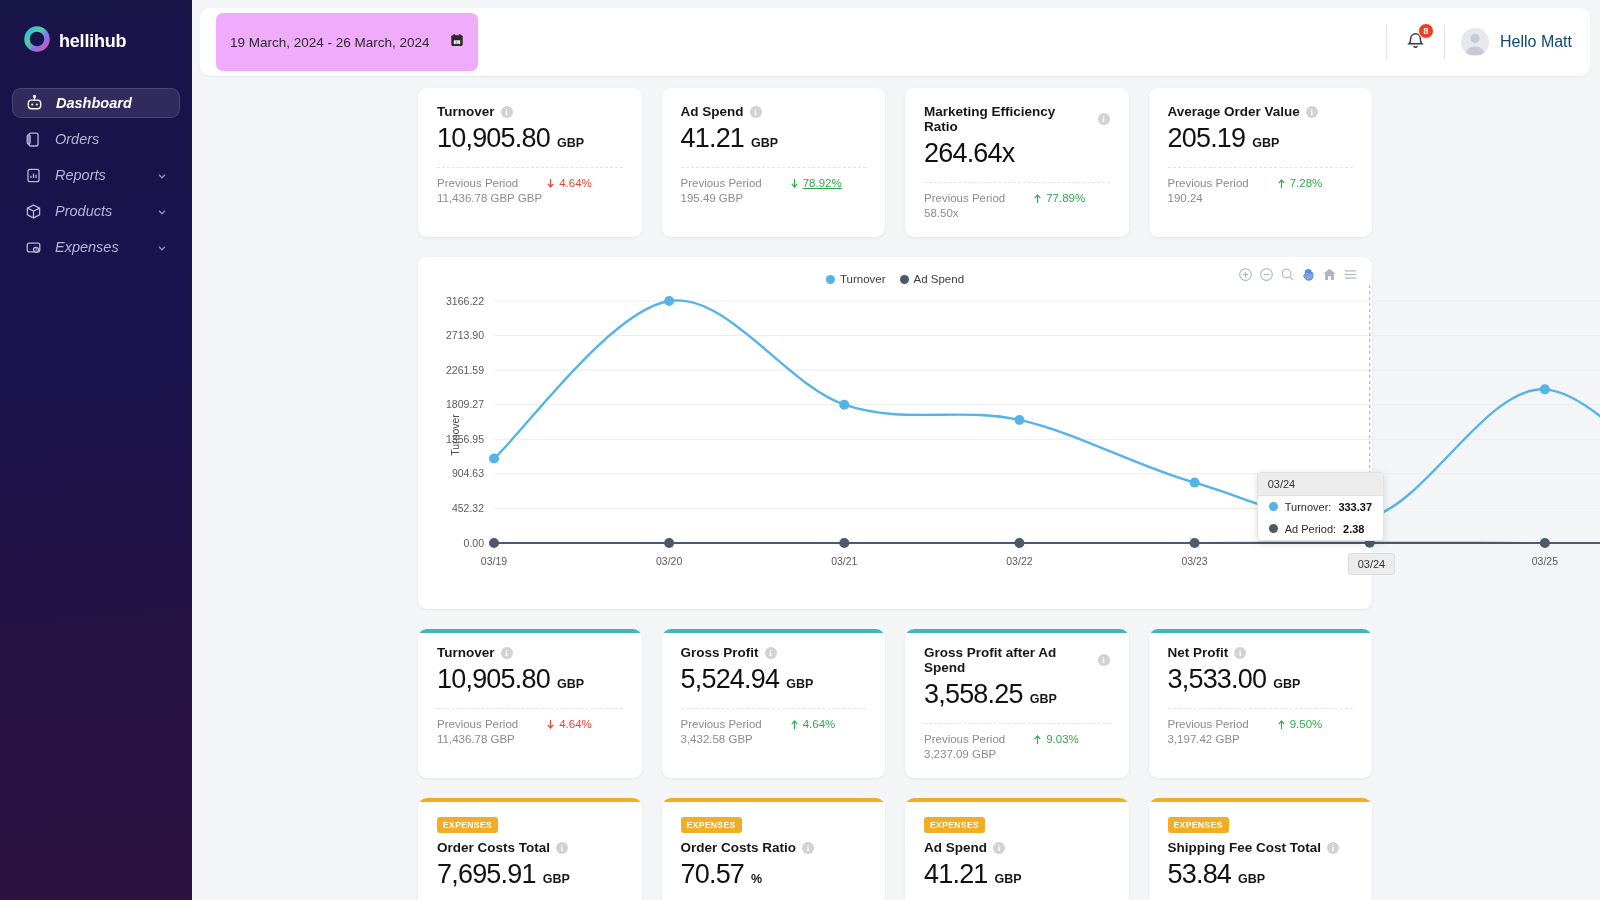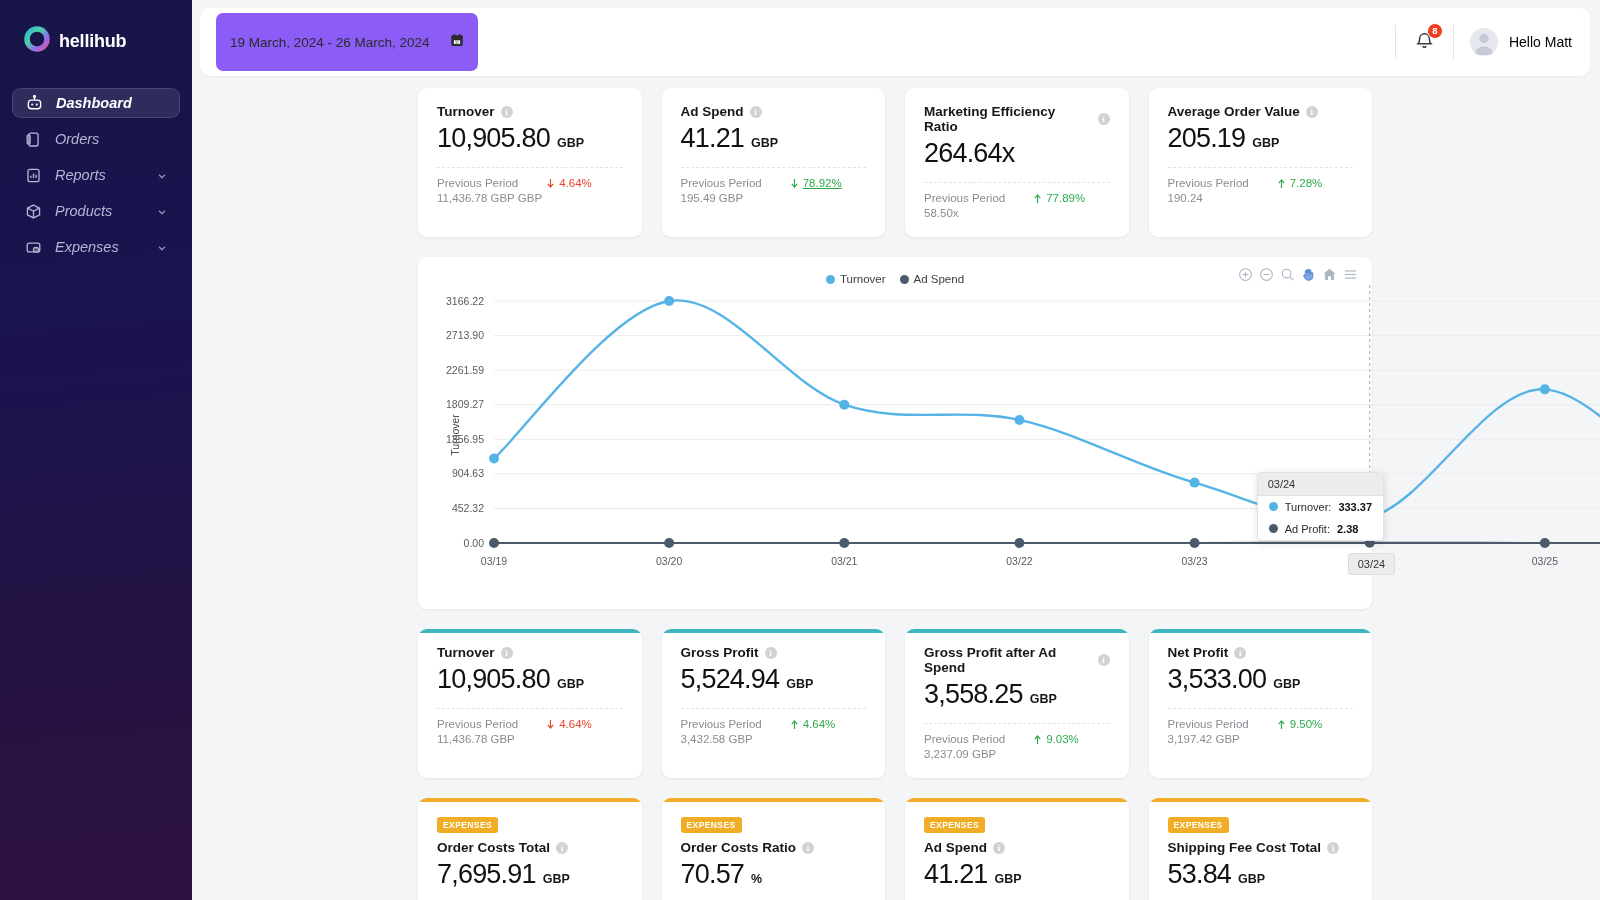--- a/index.html
+++ b/index.html
@@ -39,40 +39,40 @@
 
   
   .main { flex: 1; height: 900px; overflow: hidden; background: #f4f5f7; }
   .topbar {
     margin: 8px 10px 0 8px; height: 68px; background: #fff;
     border-radius: 10px; display: flex; align-items: center;
     padding: 0 18px 0 16px; box-shadow: 0 1px 2px rgba(16,24,40,.05);
   }
   .daterange {
     display: flex; align-items: center; gap: 20px;
-    background: #8b5cf6; border-radius: 7px;
+    background: #f0abfc; border-radius: 7px;
     padding: 20px 14px; cursor: pointer;
   }
   .daterange-text { font-size: 13.5px; color: #2b2b2b; }
   .topbar-right { margin-left: auto; display: flex; align-items: center; }
   .divider-v { width: 1px; height: 34px; background: #e3e3e6; margin: 0 16px; }
   .bell-wrap { position: relative; cursor: pointer; padding: 2px; }
   .bell-badge {
     position: absolute; top: -5px; right: -6px;
     min-width: 16px; height: 16px; border-radius: 8px;
     background: #ef3e23; color: #fff; font-size: 9.5px; font-weight: bold;
     display: flex; align-items: center; justify-content: center;
     padding: 0 4px; border: 1.5px solid #fff;
   }
   .avatar {
     width: 28px; height: 28px; border-radius: 50%;
     background: #e6e8ee; display: flex; align-items: center; justify-content: center;
     margin-right: 11px; overflow: hidden;
   }
-  .greeting { font-size: 14px; color: #000000; }
+  .greeting { font-size: 16px; color: #0c4a6e; }
 
   
   .content { padding: 12px 10px 0 8px; }
   .card-row {
     display: grid; grid-template-columns: repeat(4, 1fr);
     gap: 20px; padding: 0 218px 0 218px; margin-bottom: 20px;
   }
   .card {
     background: #fff; border-radius: 9px; padding: 16px 19px 18px 19px;
     box-shadow: 0 1px 3px rgba(16,24,40,.07);
@@ -491,21 +491,21 @@
 
           <div class="tooltip" id="chart-tooltip" style="left: 824.714px; top: 186.52px;">
             <div class="tooltip-head">03/24</div>
             <div class="tooltip-row">
               <span class="tt-dot" style="background:#55b3e6"></span>
               <span>Turnover:</span>
               <span class="tt-val">333.37</span>
             </div>
             <div class="tooltip-row">
               <span class="tt-dot" style="background:#4c5a6b"></span>
-              <span>Ad Profit:</span>
+              <span>Ad Period:</span>
               <span class="tt-val">2.38</span>
             </div>
           </div>
 
           <div class="xcrosshair-label" id="xhair-label" style="left: 915.714px; top: 268px;">03/24</div>
         </div>
       </section>
 
       <section class="card-row">
         <div class="card accent-top teal">

